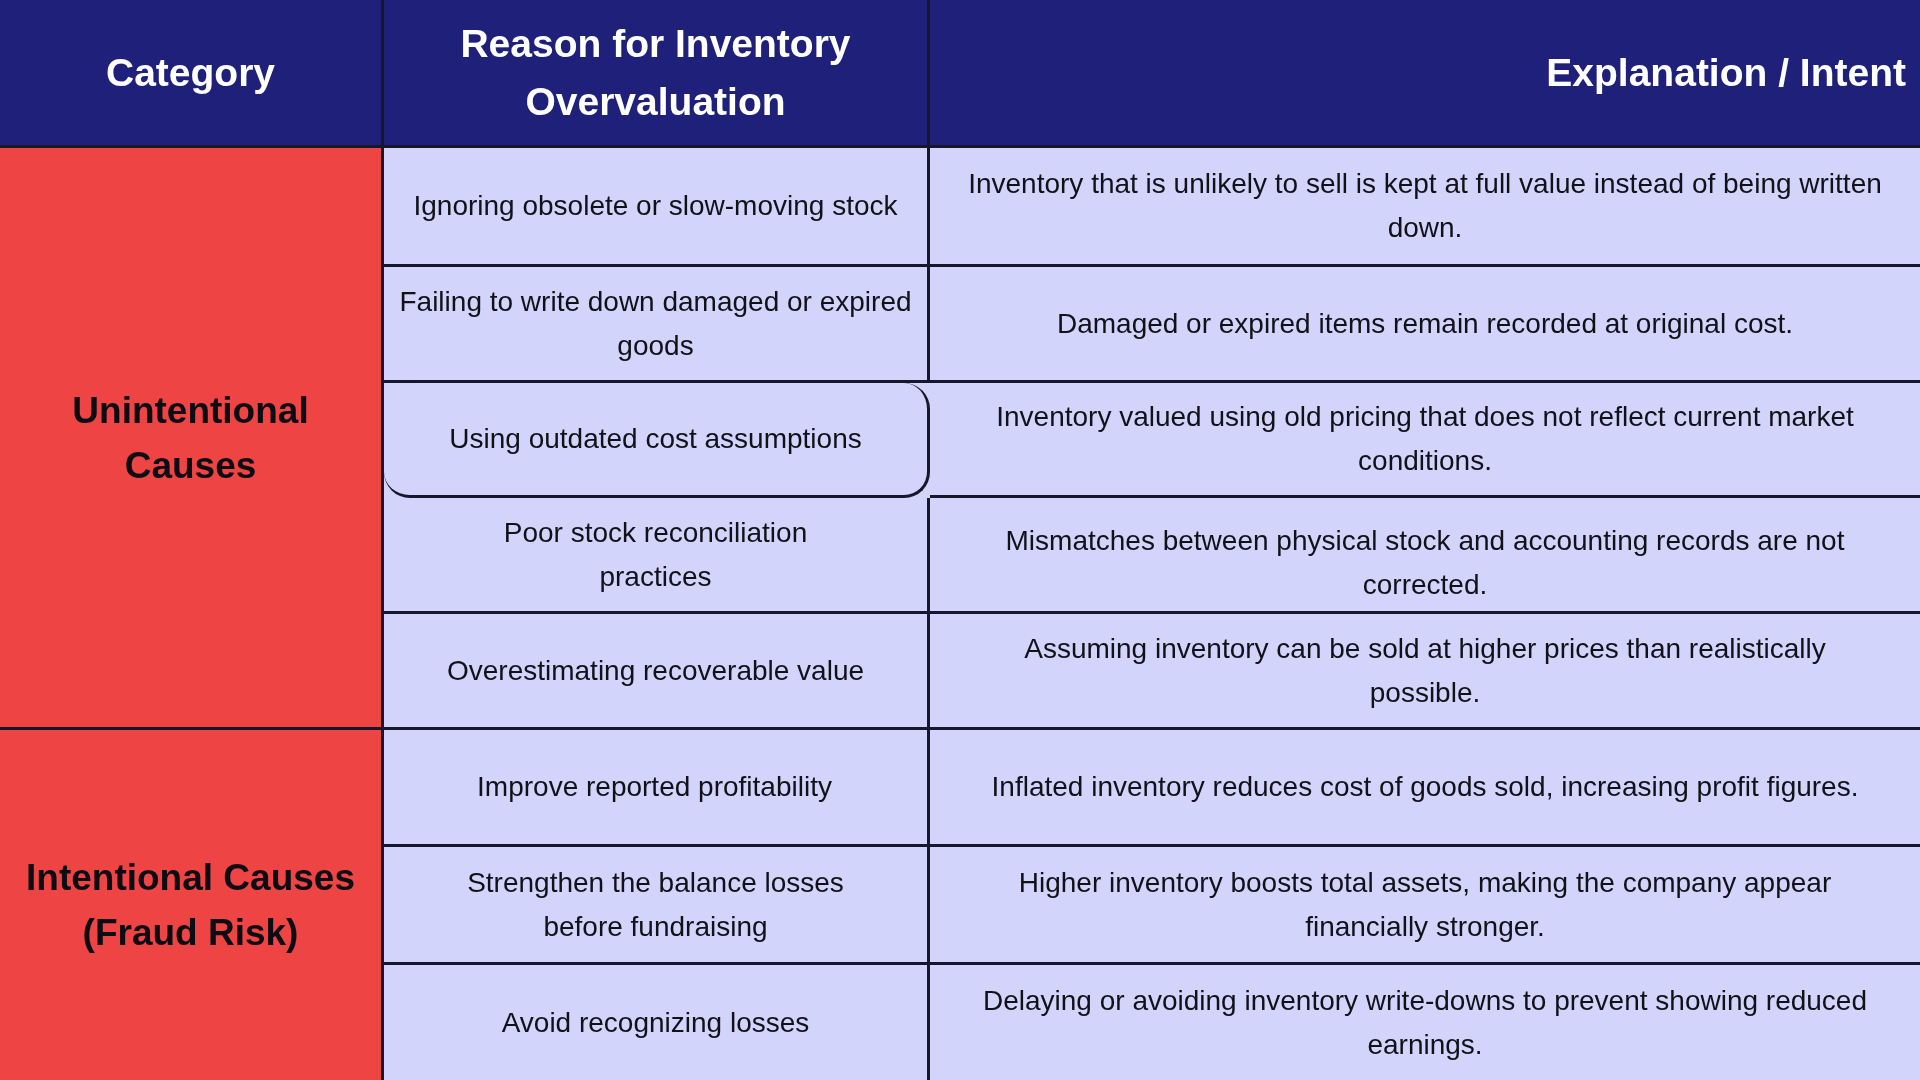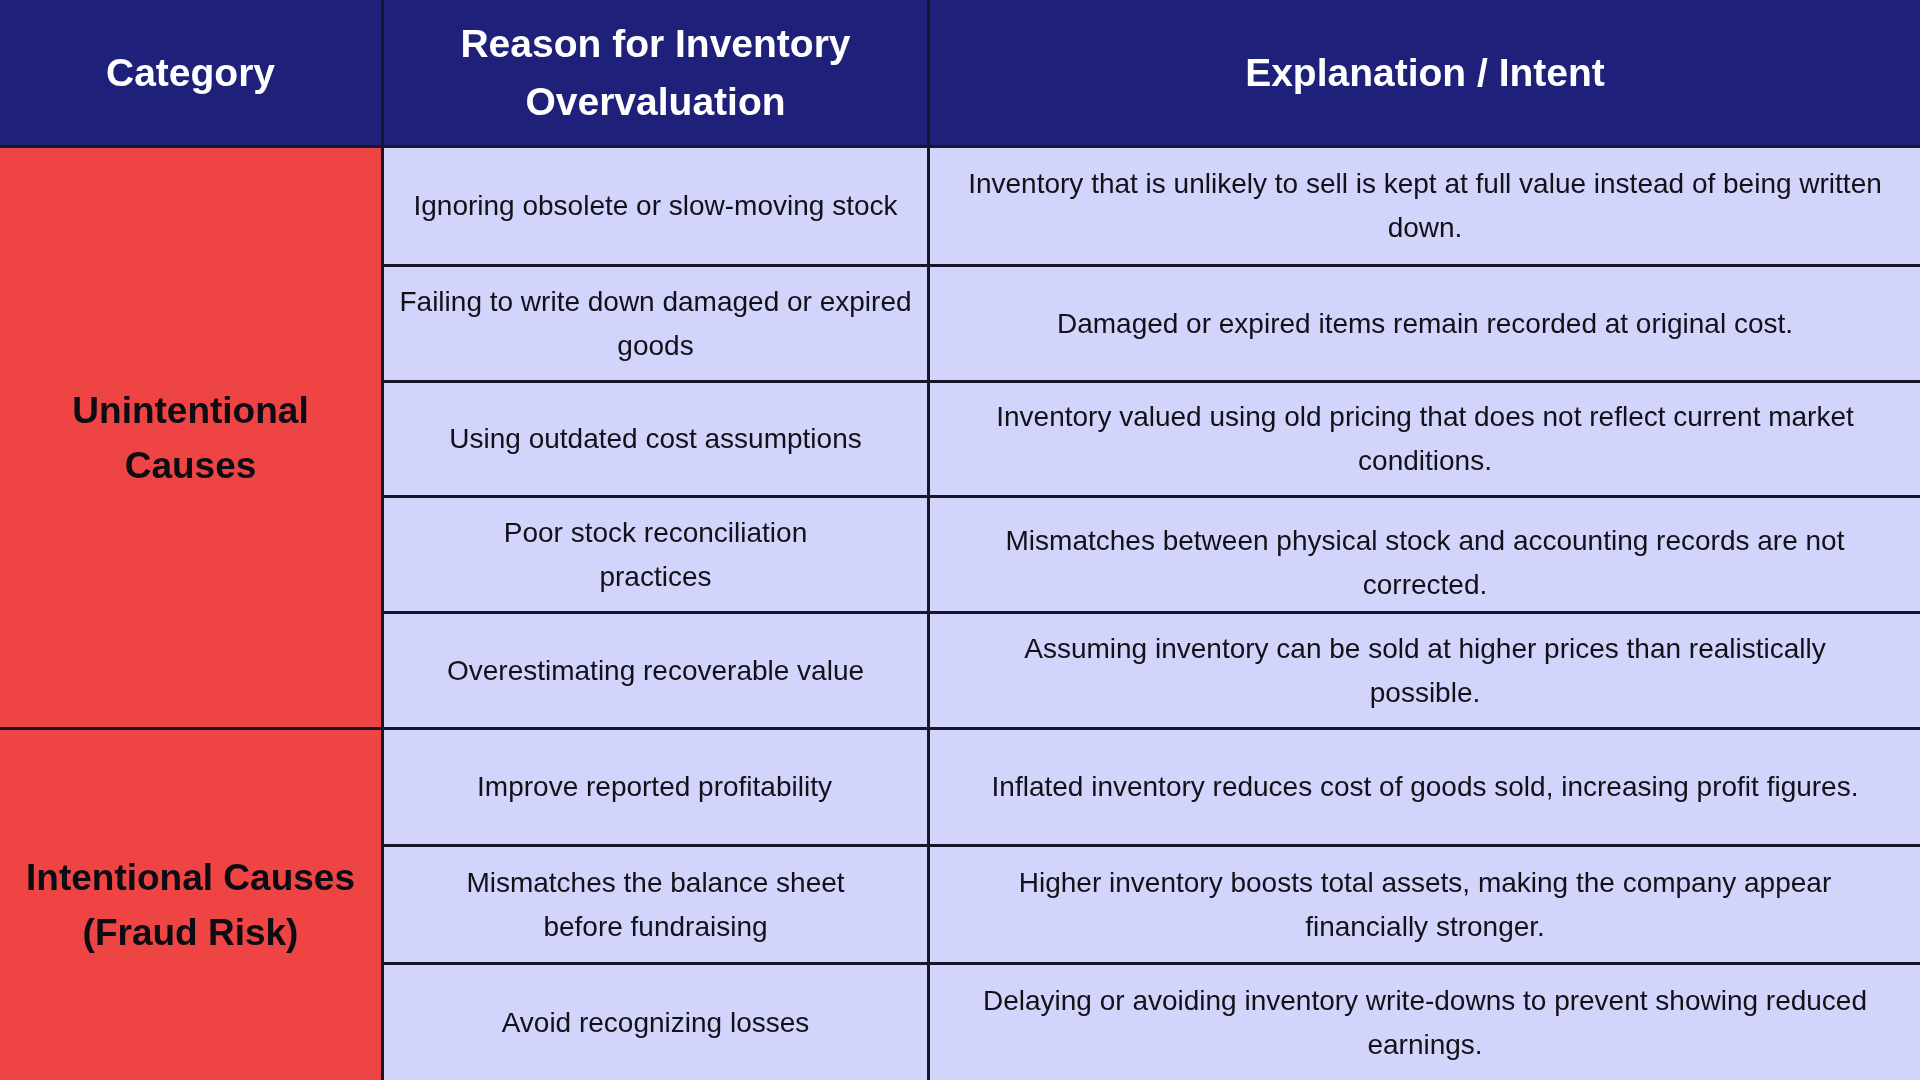--- a/index.html
+++ b/index.html
@@ -42,21 +42,21 @@
 <body>
 
 <div class="table">
 
   <div class="cell hdr" style="grid-column:1;grid-row:1;">
     <span>Category</span>
   </div>
   <div class="cell hdr" style="grid-column:2;grid-row:1;padding:0 40px;">
     <span>Reason for Inventory Overvaluation</span>
   </div>
-  <div class="cell hdr last-col" style="grid-column:3;grid-row:1;">
+  <div class="cell hdr last-col" style="grid-column:3;grid-row:1;justify-content:flex-end;">
     <span>Explanation / Intent</span>
   </div>
 
   <div class="cell cat" style="grid-column:1;grid-row:2 / span 5;">
     <span style="display:block;width:280px;">Unintentional Causes</span>
   </div>
   <div class="cell cat nob" style="grid-column:1;grid-row:7 / span 3;">
     <span style="display:block;">Intentional Causes (Fraud Risk)</span>
   </div>
 
@@ -67,21 +67,21 @@
       <span>Inventory that is unlikely to sell is kept at full value instead of being written down.</span>
     </div>
 
   <div class="cell body-cell" style="grid-column:2;grid-row:3;">
       <span>Failing to write down damaged or expired goods</span>
     </div>
   <div class="cell body-cell last-col" style="grid-column:3;grid-row:3;">
       <span>Damaged or expired items remain recorded at original cost.</span>
     </div>
 
-  <div class="cell body-cell" style="grid-column:2;grid-row:4;">
+  <div class="cell body-cell" style="grid-column:2;grid-row:4;border-radius:26px;">
       <span>Using outdated cost assumptions</span>
     </div>
   <div class="cell body-cell last-col" style="grid-column:3;grid-row:4;">
       <span>Inventory valued using old pricing that does not reflect current market conditions.</span>
     </div>
 
   <div class="cell body-cell" style="grid-column:2;grid-row:5;padding:0 60px;">
       <span>Poor stock reconciliation practices</span>
     </div>
   <div class="cell body-cell last-col" style="grid-column:3;grid-row:5;margin-top:16px;">
@@ -96,21 +96,21 @@
     </div>
 
   <div class="cell body-cell" style="grid-column:2;grid-row:7;padding-left:12px;">
       <span>Improve reported profitability</span>
     </div>
   <div class="cell body-cell last-col" style="grid-column:3;grid-row:7;">
       <span>Inflated inventory reduces cost of goods sold, increasing profit figures.</span>
     </div>
 
   <div class="cell body-cell" style="grid-column:2;grid-row:8;padding:0 40px;">
-      <span>Mismatches the balance sheet before fundraising</span>
+      <span>Strengthen the balance losses before fundraising</span>
     </div>
   <div class="cell body-cell last-col" style="grid-column:3;grid-row:8;padding:16px 60px;">
       <span>Higher inventory boosts total assets, making the company appear financially stronger.</span>
     </div>
 
   <div class="cell body-cell nob" style="grid-column:2;grid-row:9;">
       <span>Avoid recognizing losses</span>
     </div>
   <div class="cell body-cell last-col nob" style="grid-column:3;grid-row:9;">
       <span>Delaying or avoiding inventory write-downs to prevent showing reduced earnings.</span>

